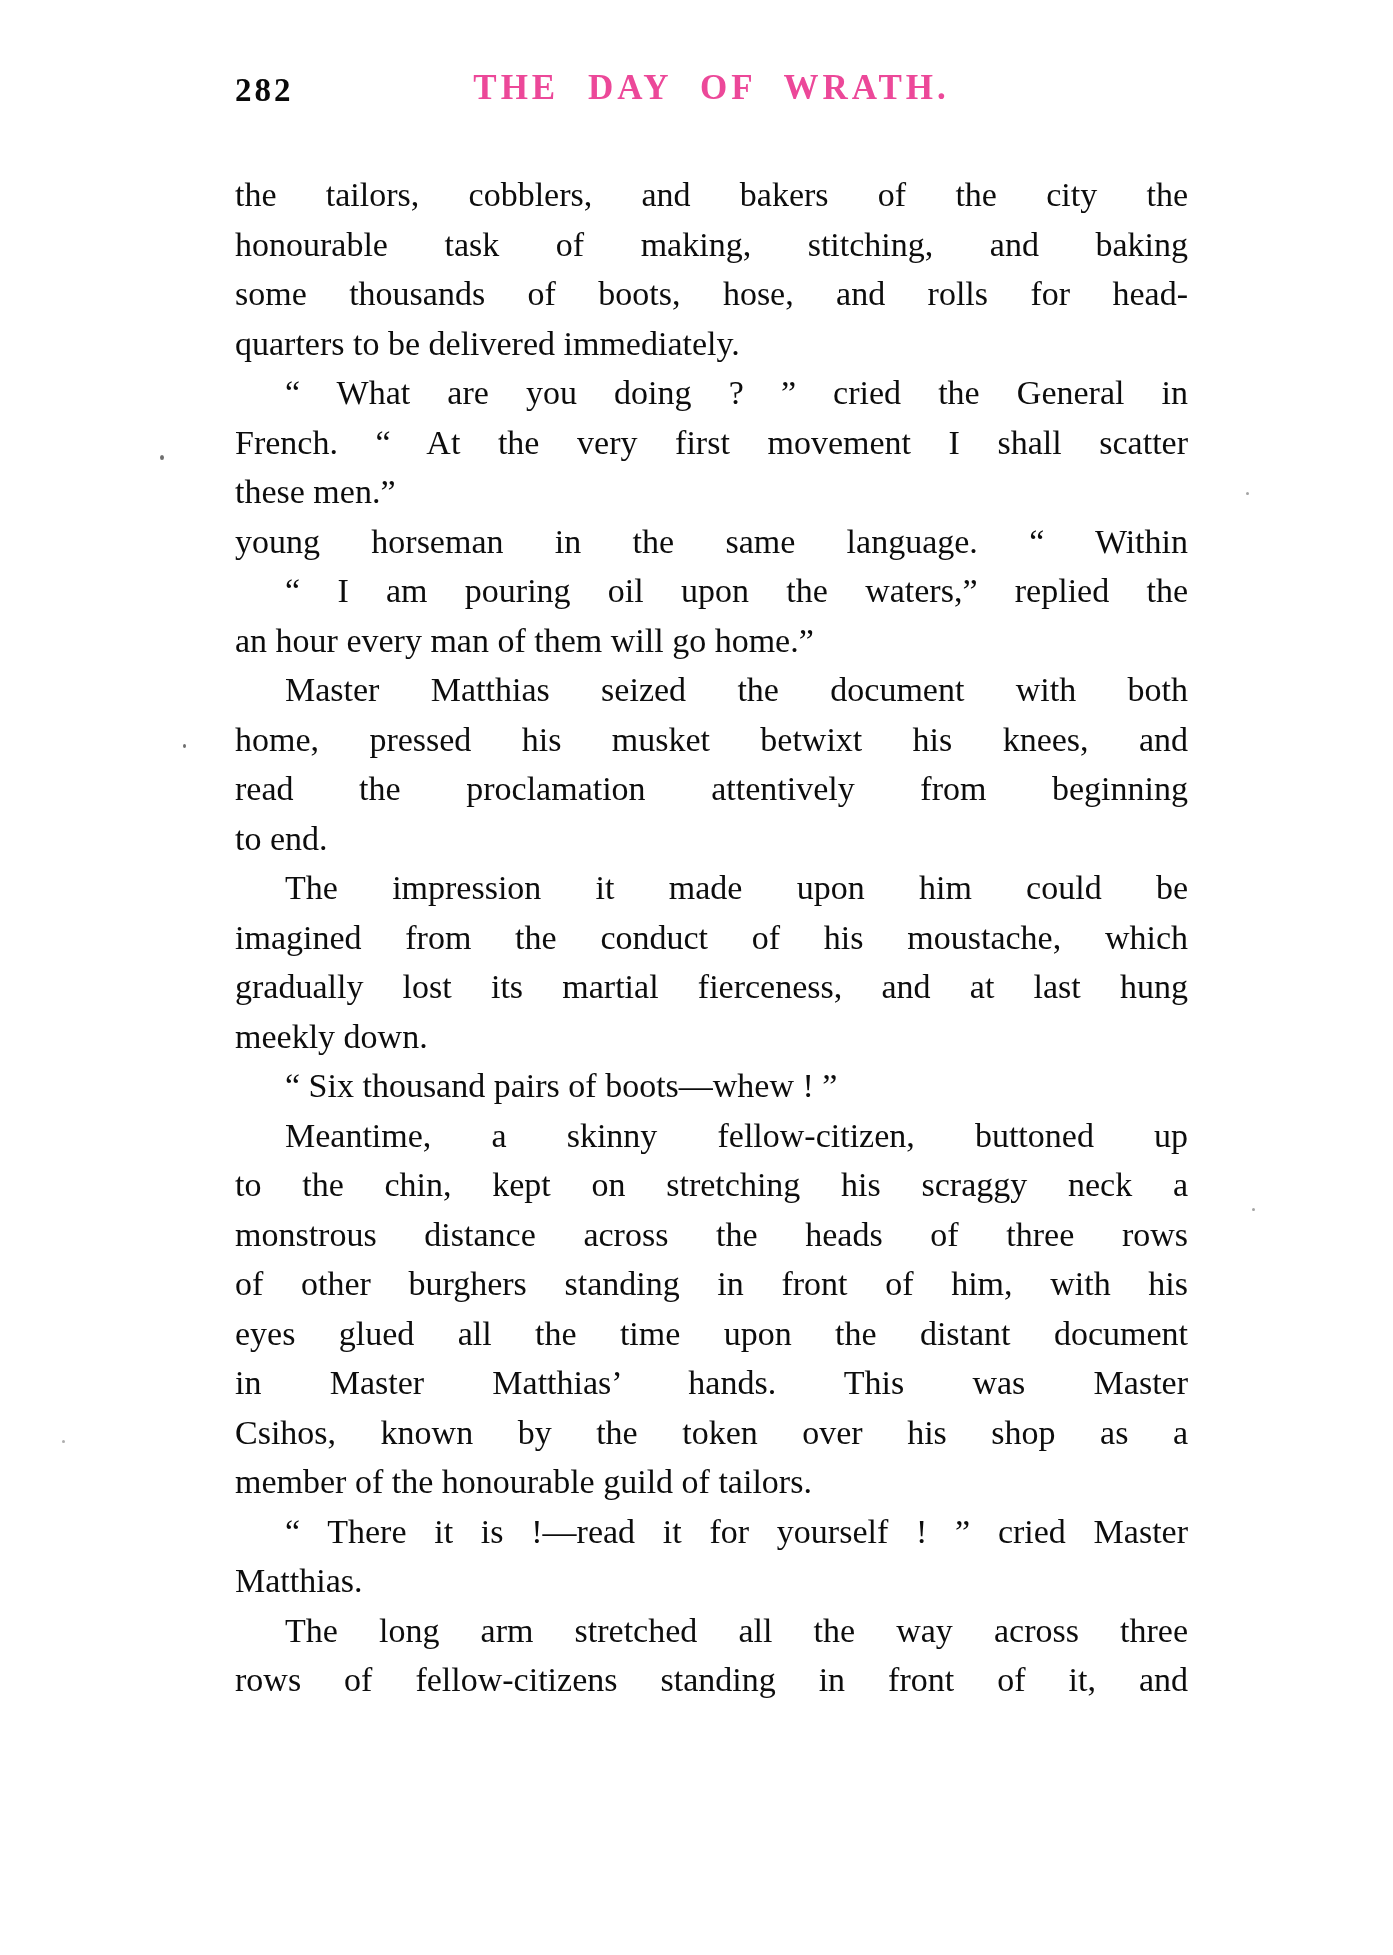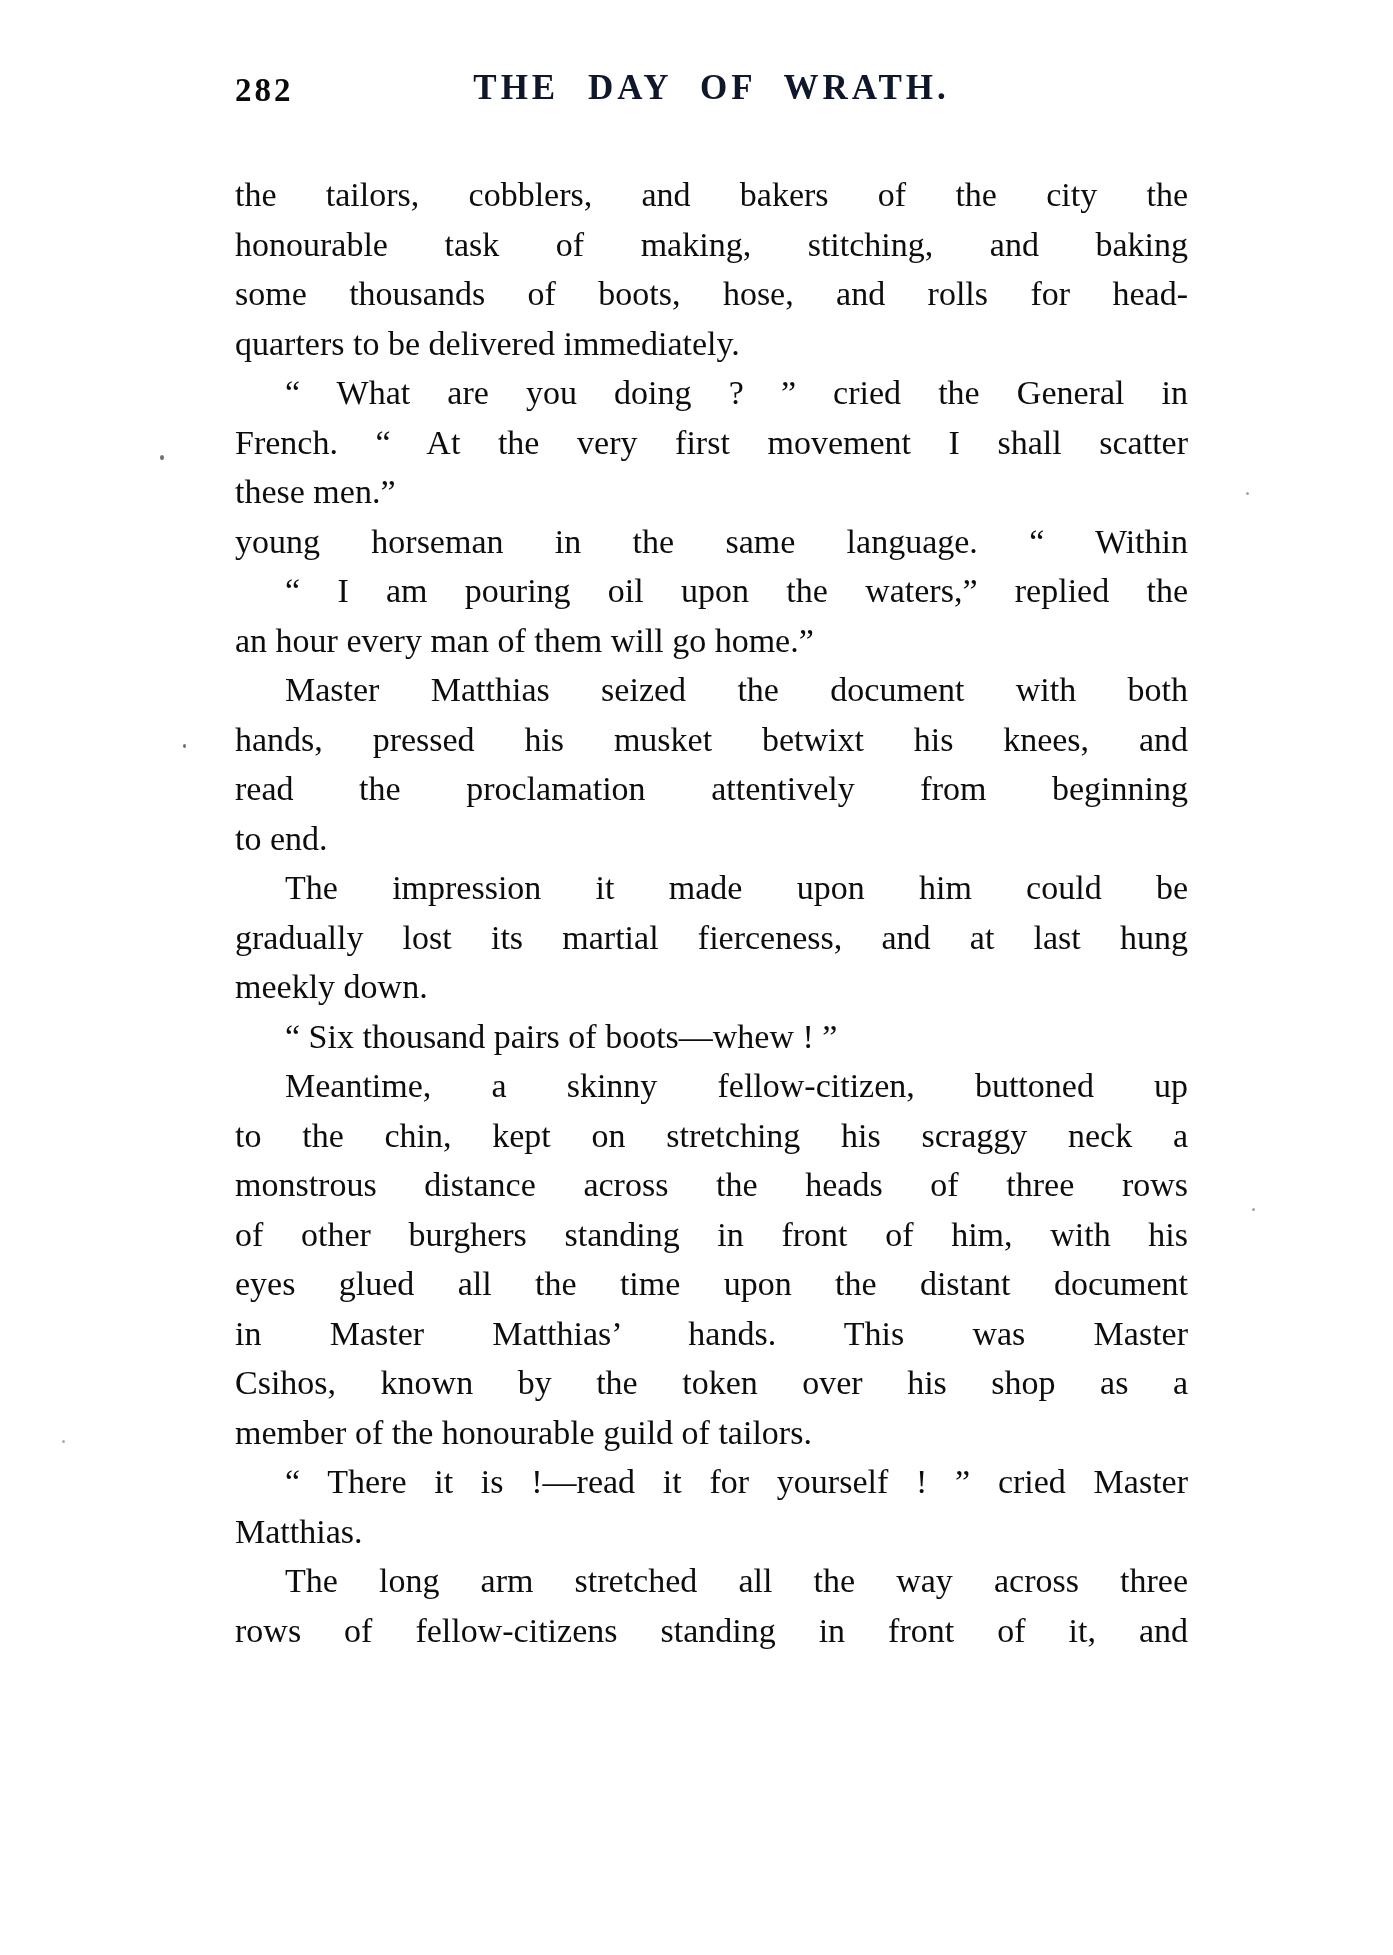--- a/index.html
+++ b/index.html
@@ -21,21 +21,21 @@
     font-size:33px;font-weight:700;
     letter-spacing:3px;
     color:#0a0a0a;
     text-align:right;
   }
   .running-title{
     position:absolute;left:0;right:0;top:0;
     text-align:center;
     font-size:35px;font-weight:700;
     letter-spacing:4px;word-spacing:16px;
-    color:#0f172a;
+    color:#ec4899;
     white-space:nowrap;
   }
   .page-body{
     position:absolute;
     left:235px;top:170px;width:953px;
     font-size:34px;line-height:49.5px;
     color:#0d0d0d;
   }
   .text-line{
     text-align:justify;
@@ -78,24 +78,25 @@
       <div class="text-line">honourable task of making, stitching, and baking</div>
       <div class="text-line">some thousands of boots, hose, and rolls for head-</div>
       <div class="text-line noj">quarters to be delivered immediately.</div>
       <div class="text-line ind">“ What are you doing ? ” cried the General in</div>
       <div class="text-line">French.  “ At the very first movement I shall scatter</div>
       <div class="text-line noj">these men.”</div>
       <div class="text-line">young horseman in the same language.  “ Within</div>
       <div class="text-line ind">“ I am pouring oil upon the waters,” replied the</div>
       <div class="text-line noj">an hour every man of them will go home.”</div>
       <div class="text-line ind">Master Matthias seized the document with both</div>
-      <div class="text-line">hands, pressed his musket betwixt his knees, and</div>
+      <div class="text-line">home, pressed his musket betwixt his knees, and</div>
       <div class="text-line">read the proclamation attentively from beginning</div>
       <div class="text-line noj">to end.</div>
       <div class="text-line ind">The impression it made upon him could be</div>
+      <div class="text-line">imagined from the conduct of his moustache, which</div>
       <div class="text-line">gradually lost its martial fierceness, and at last hung</div>
       <div class="text-line noj">meekly down.</div>
       <div class="text-line noj ind">“ Six thousand pairs of boots—whew ! ”</div>
       <div class="text-line ind">Meantime, a skinny fellow-citizen, buttoned up</div>
       <div class="text-line">to the chin, kept on stretching his scraggy neck a</div>
       <div class="text-line">monstrous distance across the heads of three rows</div>
       <div class="text-line">of other burghers standing in front of him, with his</div>
       <div class="text-line">eyes glued all the time upon the distant document</div>
       <div class="text-line">in Master Matthias’ hands.  This was Master</div>
       <div class="text-line">Csihos, known by the token over his shop as a</div>

